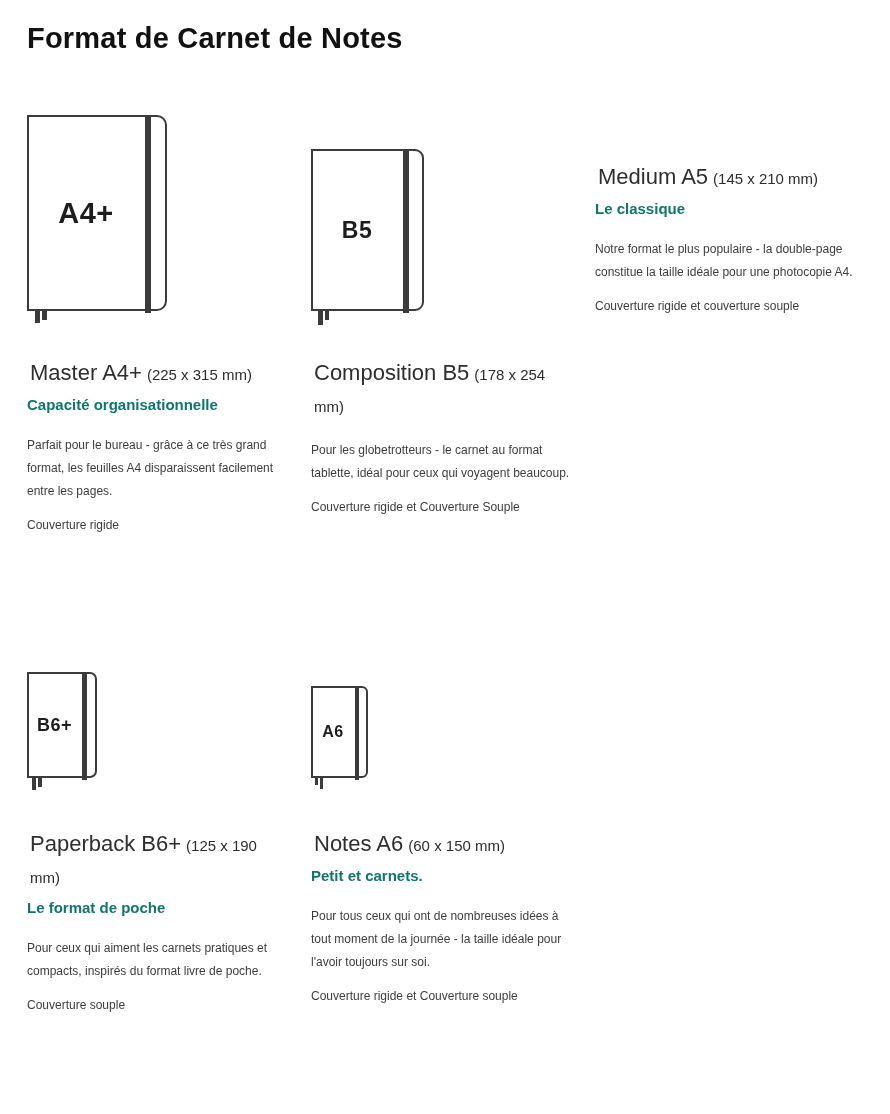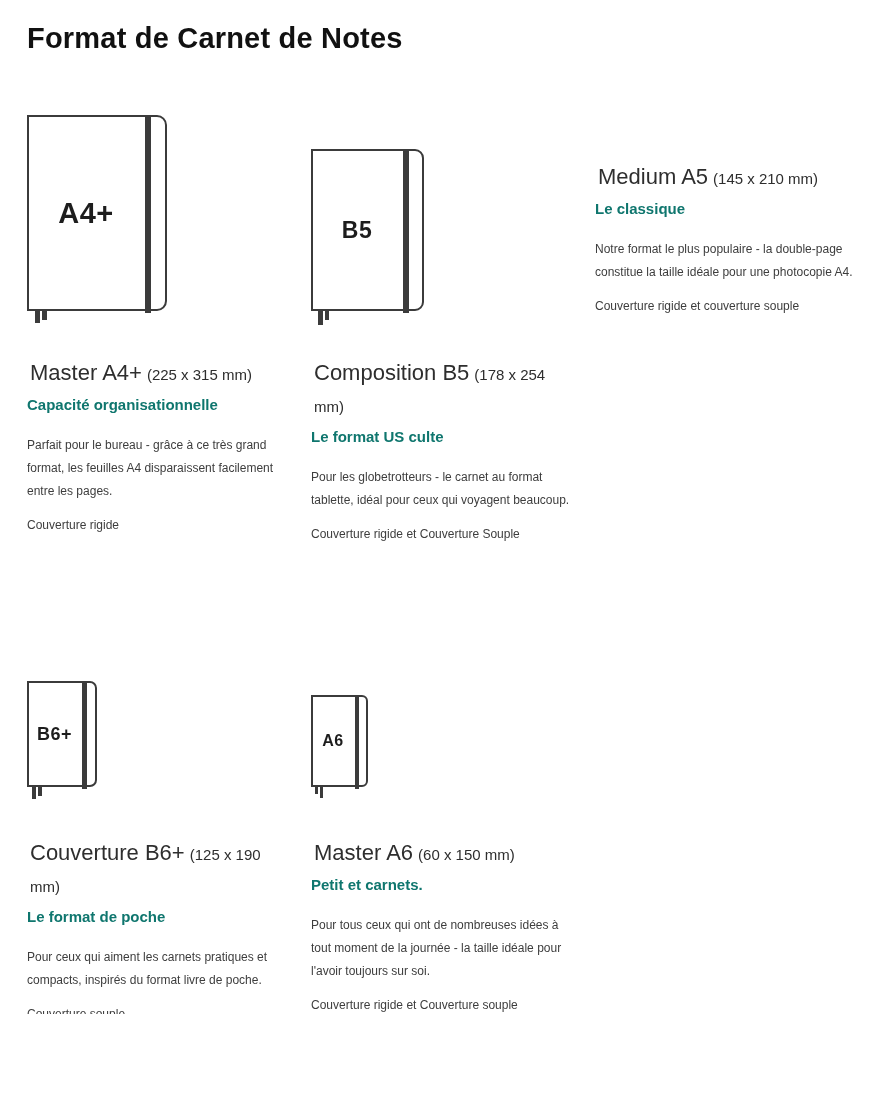--- a/index.html
+++ b/index.html
@@ -61,21 +61,20 @@
         <div class="notebook" style="--w:113px;--h:162px;--rad:9px;--band-w:6px;--band-right:13px;--label-size:23px;">
           <div class="cover">
             <span class="size-label">B5</span>
             <span class="band"></span>
           </div>
           <span class="ribbon" style="left:7px;width:5px;height:15px;"></span>
           <span class="ribbon" style="left:14px;width:4px;height:10px;"></span>
         </div>
       </div>
       <h2><span class="name">Composition B5</span><span class="dims">(178 x 254 mm)</span></h2>
-      <h3>Le format US culte</h3>
       <p class="desc">Pour les globetrotteurs - le carnet au format tablette, idéal pour ceux qui voyagent beaucoup.</p>
       <p class="covers">Couverture rigide et Couverture Souple</p>
     </section>
 
     <section class="card">
       <h2><span class="name">Medium A5</span><span class="dims">(145 x 210 mm)</span></h2>
       <h3>Le classique</h3>
       <p class="desc">Notre format le plus populaire - la double-page constitue la taille idéale pour une photocopie A4.</p>
       <p class="covers">Couverture rigide et couverture souple</p>
     </section>
@@ -88,37 +87,37 @@
       <div class="illus">
         <div class="notebook" style="--w:70px;--h:106px;--rad:7px;--band-w:5px;--band-right:8px;--label-size:18px;">
           <div class="cover">
             <span class="size-label">B6+</span>
             <span class="band"></span>
           </div>
           <span class="ribbon" style="left:5px;width:4px;height:13px;"></span>
           <span class="ribbon" style="left:11px;width:4px;height:10px;"></span>
         </div>
       </div>
-      <h2><span class="name">Couverture B6+</span><span class="dims">(125 x 190 mm)</span></h2>
+      <h2><span class="name">Paperback B6+</span><span class="dims">(125 x 190 mm)</span></h2>
       <h3>Le format de poche</h3>
       <p class="desc">Pour ceux qui aiment les carnets pratiques et compacts, inspirés du format livre de poche.</p>
       <p class="covers">Couverture souple</p>
     </section>
 
     <section class="card">
       <div class="illus">
         <div class="notebook" style="--w:57px;--h:92px;--rad:6px;--band-w:4px;--band-right:7px;--label-size:16px;">
           <div class="cover">
             <span class="size-label">A6</span>
             <span class="band"></span>
           </div>
           <span class="ribbon" style="left:4px;width:3px;height:8px;"></span>
           <span class="ribbon" style="left:9px;width:3px;height:12px;"></span>
         </div>
       </div>
-      <h2><span class="name">Master A6</span><span class="dims">(60 x 150 mm)</span></h2>
+      <h2><span class="name">Notes A6</span><span class="dims">(60 x 150 mm)</span></h2>
       <h3>Petit et carnets.</h3>
       <p class="desc">Pour tous ceux qui ont de nombreuses idées à tout moment de la journée - la taille idéale pour l'avoir toujours sur soi.</p>
       <p class="covers">Couverture rigide et Couverture souple</p>
     </section>
 
   </div>
 </div>
 
 </body></html>

